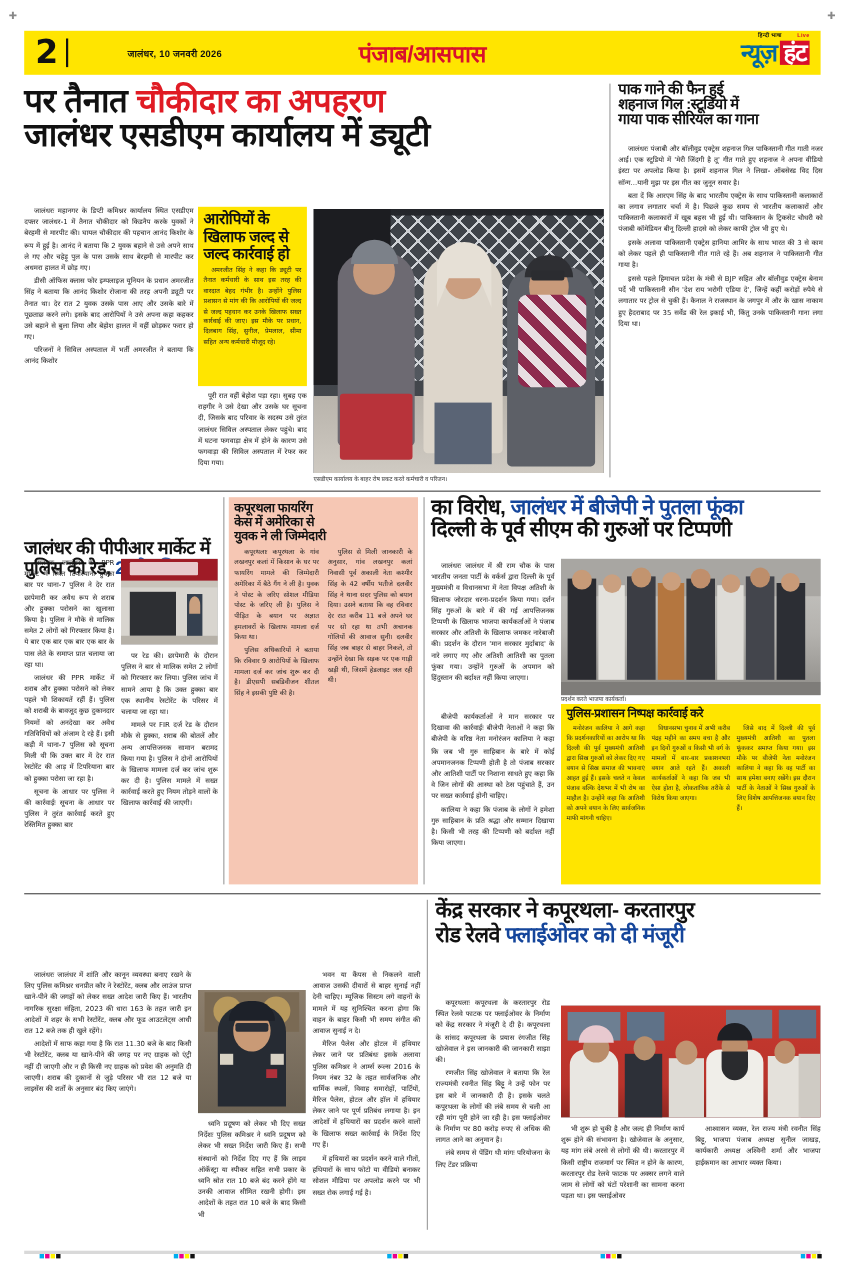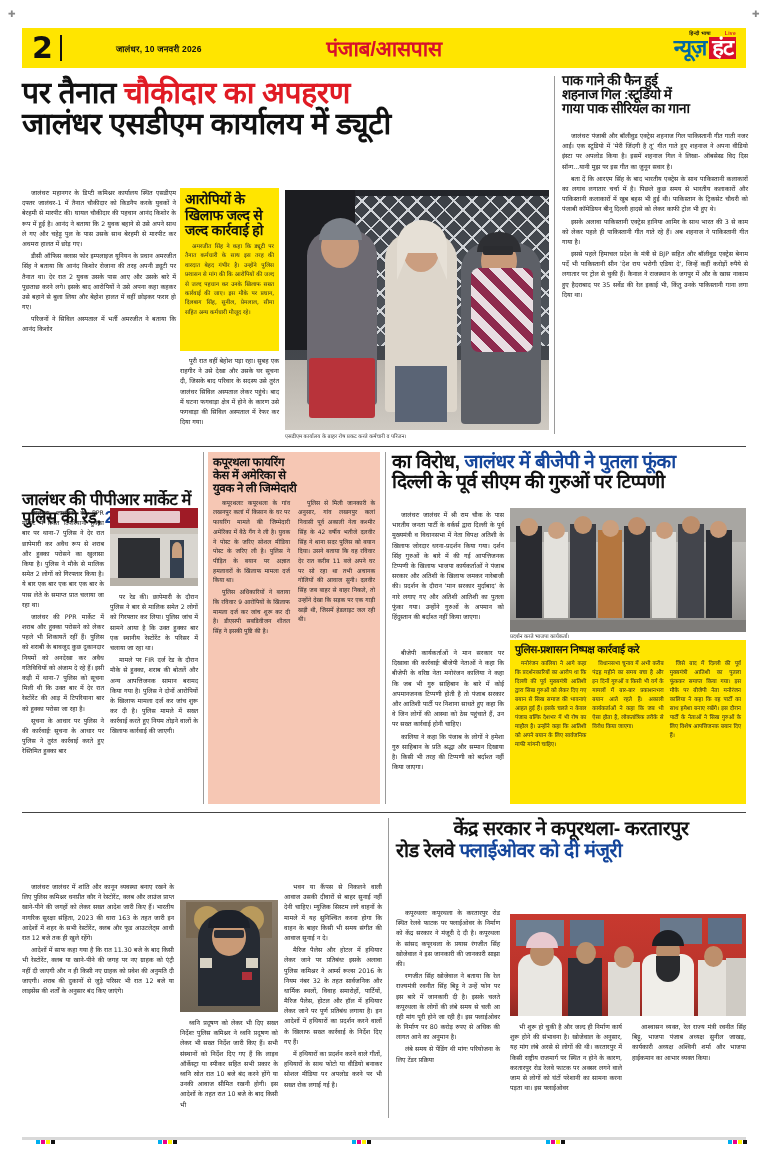--- a/index.html
+++ b/index.html
@@ -311,21 +311,21 @@
 
   <div class="body-txt" style="position:absolute;left:284px;top:882px;width:98px;">
     <p>भवन या कैंपस से निकलने वाली आवाज उसकी दीवारों से बाहर सुनाई नहीं देनी चाहिए। म्यूजिक सिस्टम लगे वाहनों के मामले में यह सुनिश्चित करना होगा कि वाहन के बाहर किसी भी समय संगीत की आवाज सुनाई न दे।</p>
     <p>मैरिज पैलेस और होटल में हथियार लेकर जाने पर प्रतिबंधः इसके अलावा पुलिस कमिश्नर ने आर्म्स रूल्स 2016 के नियम नंबर 32 के तहत सार्वजनिक और धार्मिक स्थलों, विवाह समारोहों, पार्टियों, मैरिज पैलेस, होटल और हॉल में हथियार लेकर जाने पर पूर्ण प्रतिबंध लगाया है। इन आदेशों में हथियारों का प्रदर्शन करने वालों के खिलाफ सख्त कार्रवाई के निर्देश दिए गए हैं।</p>
     <p>में हथियारों का प्रदर्शन करने वाले गीतों, हथियारों के साथ फोटो या वीडियो बनाकर सोशल मीडिया पर अपलोड करने पर भी सख्त रोक लगाई गई है।</p>
   </div>
 
   <div class="vrule" style="left:388px;top:818px;height:300px;"></div>
 
   <div style="position:absolute;left:396px;top:818px;width:350px;">
-    <div class="hl" style="font-size:19.5px;text-align:center;">केंद्र सरकार ने कपूरथला- करतारपुर</div>
+    <div class="hl" style="font-size:19.5px;">केंद्र सरकार ने कपूरथला- करतारपुर</div>
     <div class="hl" style="font-size:19.5px;margin-top:2px;">
       <span>रोड रेलवे </span><span class="accent-blue">फ्लाईओवर को दी मंजूरी</span>
     </div>
   </div>
 
   <div class="body-txt" style="position:absolute;left:396px;top:908px;width:104px;">
     <p>कपूरथलाः कपूरथला के करतारपुर रोड स्थित रेलवे फाटक पर फ्लाईओवर के निर्माण को केंद्र सरकार ने मंजूरी दे दी है। कपूरथला के सांसद कपूरथला के प्रयास रंगजीत सिंह खोजेवाल ने इस जानकारी की जानकारी साझा की।</p>
     <p>रणजीत सिंह खोजेवाल ने बताया कि रेल राज्यमंत्री रवनीत सिंह बिट्टू ने उन्हें फोन पर इस बारे में जानकारी दी है। इसके चलते कपूरथला के लोगों की लंबे समय से चली आ रही मांग पूरी होने जा रही है। इस फ्लाईओवर के निर्माण पर 80 करोड़ रुपए से अधिक की लागत आने का अनुमान है।</p>
     <p>लंबे समय से पेंडिंग थी मांगः परियोजना के लिए टेंडर प्रक्रिया</p>
   </div>

